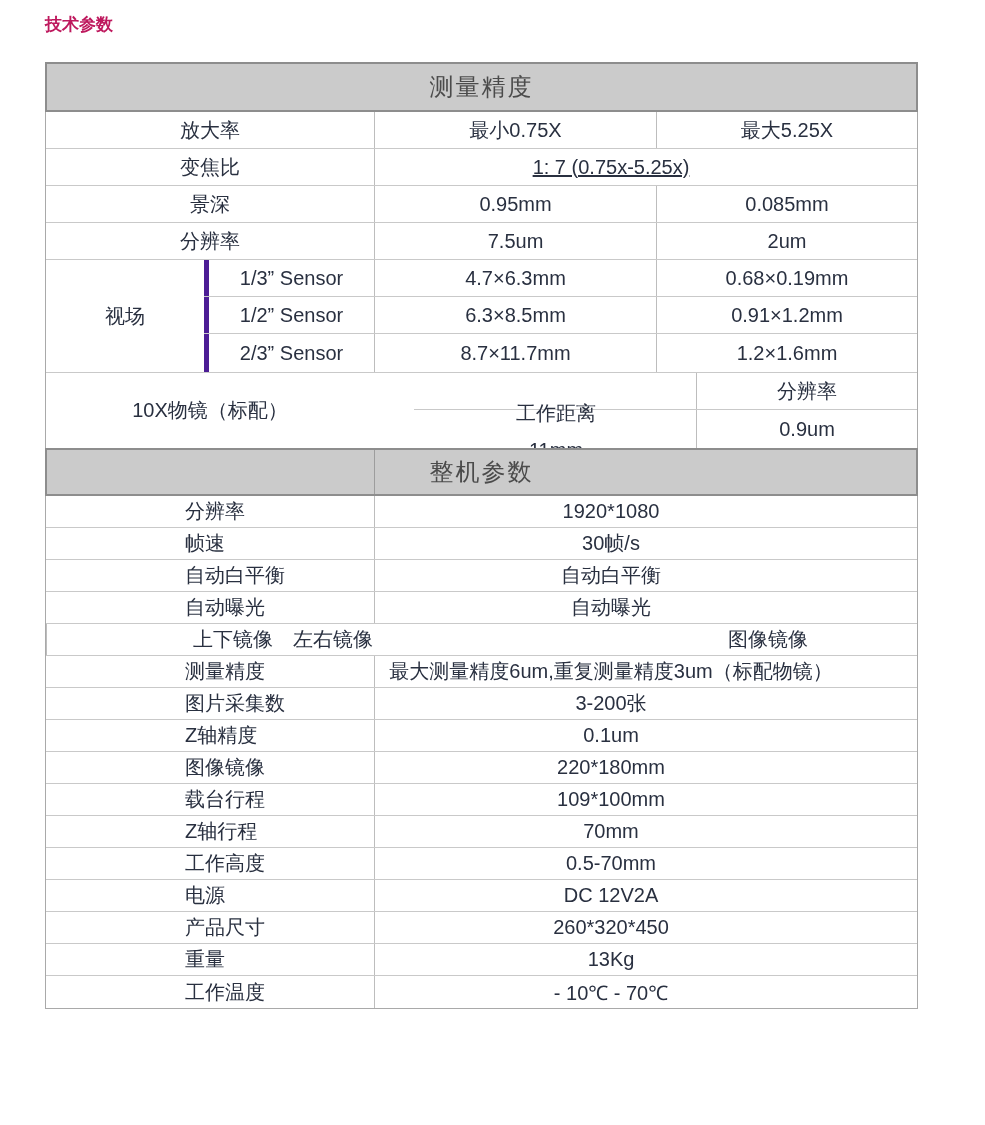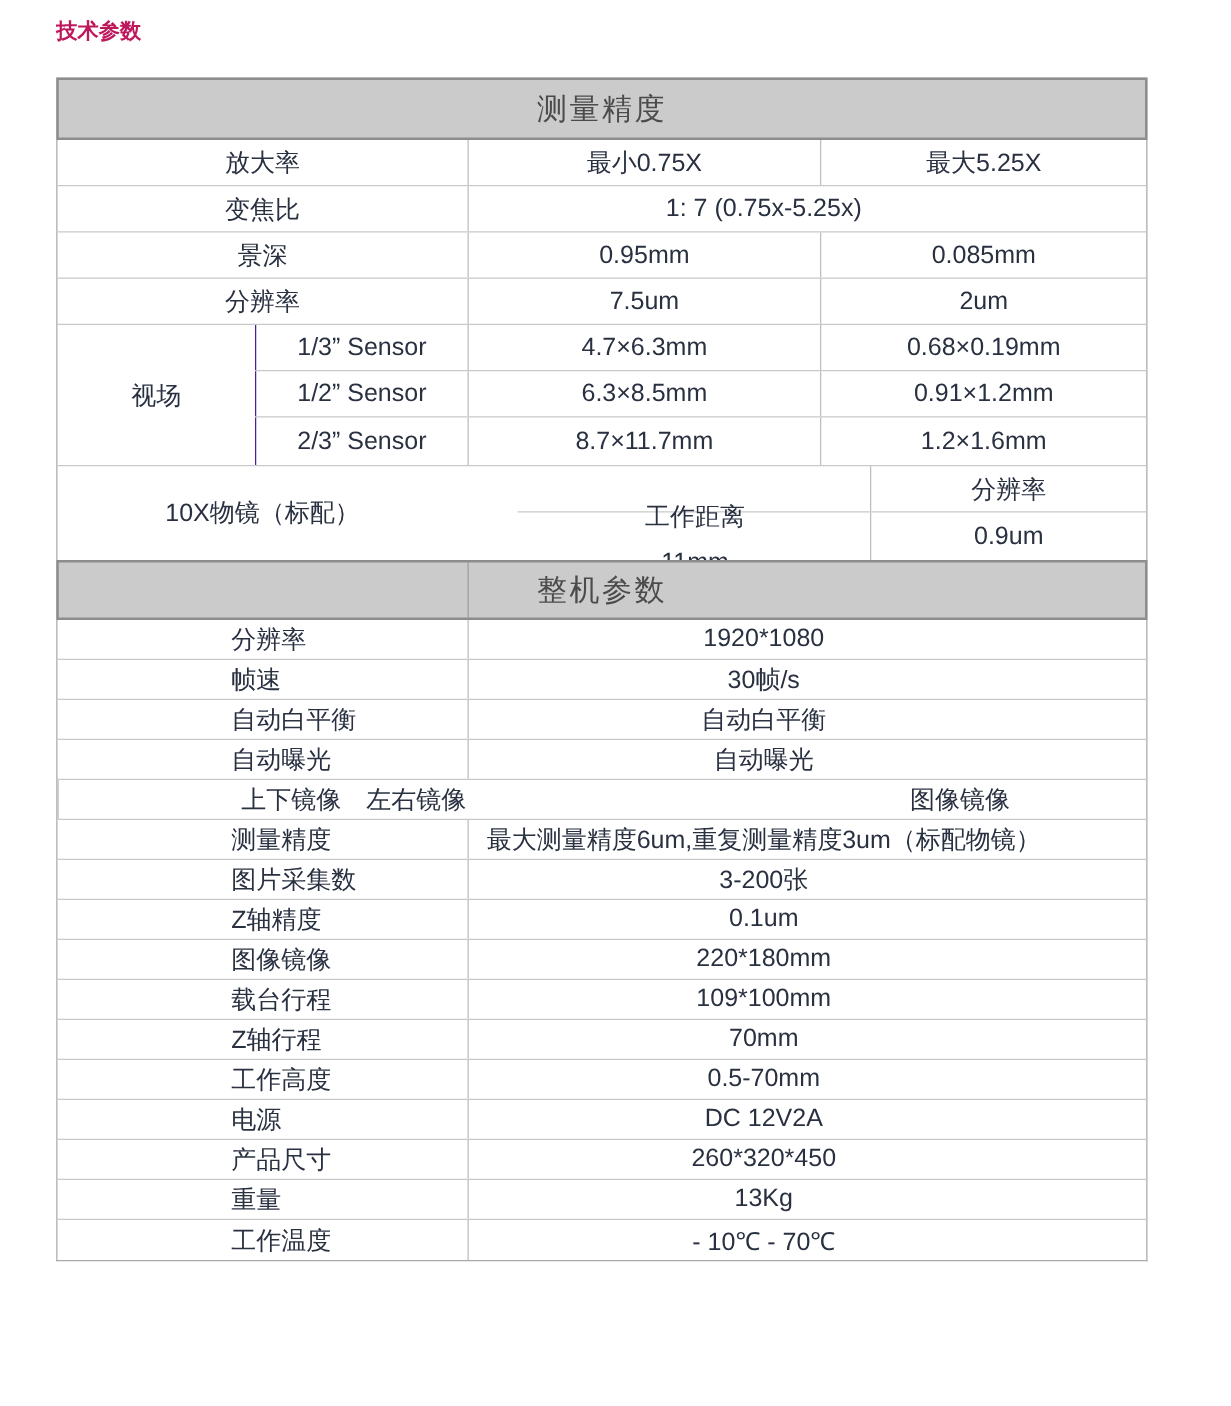--- a/index.html
+++ b/index.html
@@ -36,29 +36,29 @@
   .row:last-child { border-bottom:none; }
 
   .cell { display:flex; align-items:center; justify-content:center; text-align:center; }
   .vline { border-left:1px solid #bdbdbd; }
 
   
   .lrow { height:37px; }
   .c1 { width:328px; }
   .c2 { width:282px; }
   .c3 { flex:1; }
-  .merged { flex:1; padding-right:70px; }
+  .merged { flex:1; padding-right:70px;text-decoration:underline; }
 
   
   .fov-row { display:flex; border-bottom:1px solid #c9c9c9; }
   .fov-label { width:158px; display:flex; align-items:center; justify-content:center; }
   .fov-right { flex:1; display:flex; flex-direction:column; }
   .subrow { display:flex; height:37px; border-bottom:1px solid #c9c9c9; }
   .subrow:last-child { height:38px; border-bottom:none; }
-  .sensor-cell { width:170px; border-left:1px solid #4c1d95; display:flex; align-items:center; justify-content:center; }
+  .sensor-cell { width:170px; border-left:5px solid #4c1d95; display:flex; align-items:center; justify-content:center; }
 
   
   .obj-row { display:flex;gap:40px; }
   .obj-label { width:328px; display:flex; align-items:center; justify-content:center; }
   .obj-right { flex:1; display:flex; flex-direction:column; }
   .obj-sub { display:flex; height:37px; border-bottom:1px solid #c9c9c9; }
   .obj-sub:last-child { height:38px; border-bottom:none; }
   .obj-c2 { width:282px; border-left:2px solid #eab308; display:flex; align-items:center; justify-content:center;margin-top:40px; }
   .obj-c3 { flex:1; border-left:1px solid #bdbdbd; display:flex; align-items:center; justify-content:center; }
 

